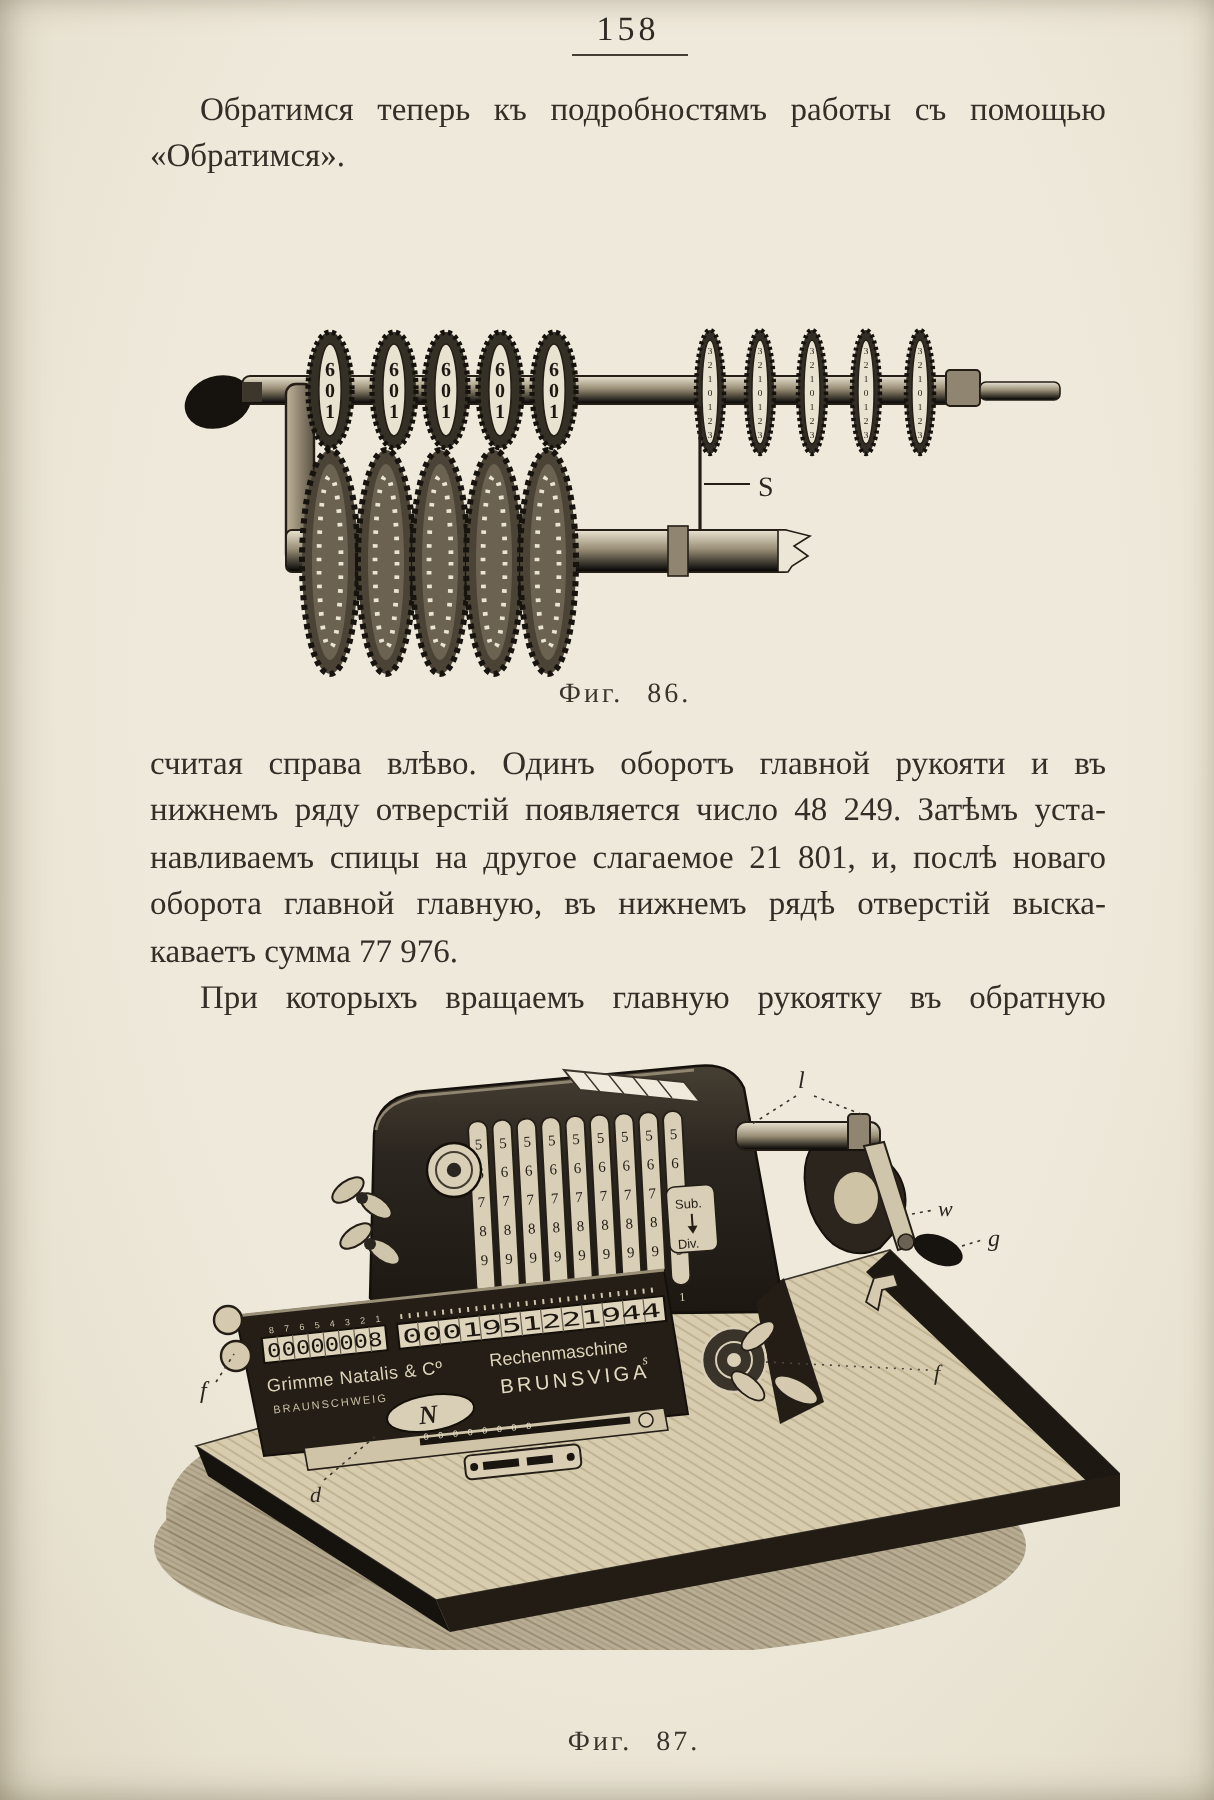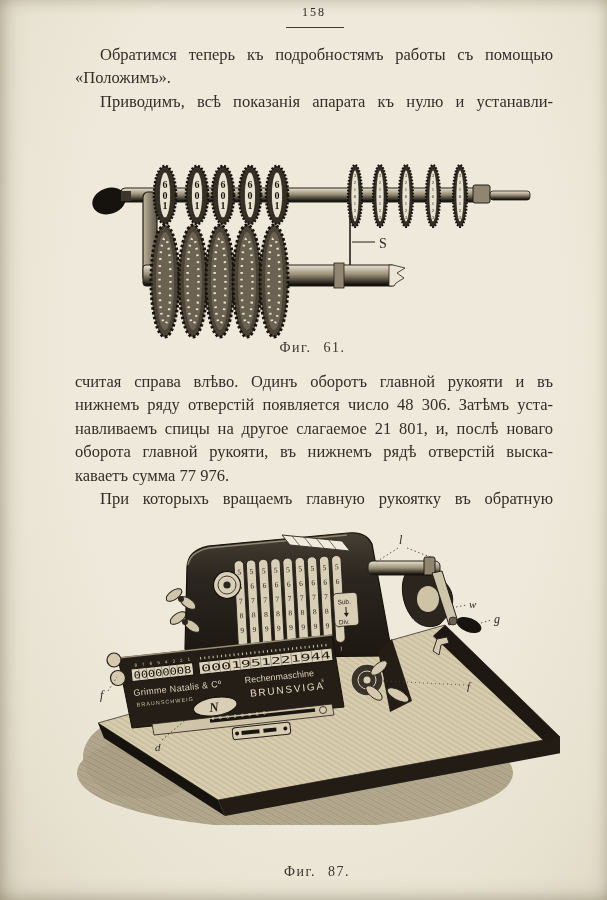--- a/index.html
+++ b/index.html
@@ -7,21 +7,21 @@
     position:relative;width:607px;height:900px;margin:0 auto;overflow:hidden;
     background:radial-gradient(ellipse at 52% 38%, #eee9da 55%, #e7e1d0 82%, #ded7c2 100%);
     box-shadow:inset 14px 0 22px -12px rgba(95,85,60,.4),
                inset -10px 0 18px -12px rgba(95,85,60,.3),
                inset 0 -12px 20px -12px rgba(95,85,60,.35),
                inset 0 10px 18px -12px rgba(95,85,60,.25);
     font-family:"Liberation Serif","DejaVu Serif",serif;
     color:#312c25;
   }
   .hdr{position:absolute;top:5px;left:75px;width:478px;text-align:center;
-       font-size:12px;letter-spacing:2px;color:#2e2a23;}
+       font-size:17px;letter-spacing:2px;color:#2e2a23;}
   .hdr-rule{position:absolute;top:27px;left:286px;width:58px;border-top:1.5px solid #443f35;}
   .tblock{position:absolute;left:75px;width:478px;font-size:16.5px;line-height:23.45px;
           color:#332e27;}
   .ln{width:100%;}
   .j{text-align:justify;text-align-last:justify;}
   .ind{text-indent:25px;}
   .cap{position:absolute;text-align:center;font-size:14px;letter-spacing:1.5px;
        word-spacing:7px;color:#3a352c;}
   svg text{user-select:none;}
   .fig{position:absolute;}
@@ -29,22 +29,21 @@
 </head>
 <body>
 
 <div id="page">
 
   <div class="hdr">158</div>
   <div class="hdr-rule"></div>
 
   <div class="tblock" style="top:43px;">
     <div class="ln j ind">Обратимся теперь къ подробностямъ работы съ помощью</div>
-    <div class="ln">«Положимъ».</div>
-    <div class="ln j ind">Приводимъ, всѣ показанія апарата къ нулю и устанавли-</div>
+    <div class="ln">«Обратимся».</div>
   </div>
 
   <svg class="fig" style="left:85px;top:164px;" width="455" height="176" viewBox="0 0 455 176">
     <defs>
       <linearGradient id="gShaft" x1="0" y1="0" x2="0" y2="1">
         <stop offset="0" stop-color="#e9e3d2"></stop>
           <stop offset="0.45" stop-color="#9a8f77"></stop>
           <stop offset="1" stop-color="#45three"></stop>
         <stop offset="1" stop-color="#453f33"></stop>
       </linearGradient>
@@ -175,27 +174,27 @@
       </g>
     </g>
 
     <g>
       <line x1="265" y1="39" x2="265" y2="101" stroke="#241e17" stroke-width="1.6"></line>
       <line x1="267" y1="78" x2="290" y2="78" stroke="#241e17" stroke-width="1"></line>
       <text x="294" y="84" font-size="14" font-family="Liberation Serif, serif" fill="#2b2620">S</text>
     </g>
   </svg>
 
-  <div class="cap" style="top:340px;left:85px;width:455px;">Фиг. 61.</div>
+  <div class="cap" style="top:340px;left:85px;width:455px;">Фиг. 86.</div>
 
   <div class="tblock" style="top:370px;font-family:Liberation Serif, serif;">
     <div class="ln j">считая справа влѣво. Одинъ оборотъ главной рукояти и въ</div>
-    <div class="ln j">нижнемъ ряду отверстій появляется число 48 306. Затѣмъ уста-</div>
+    <div class="ln j">нижнемъ ряду отверстій появляется число 48 249. Затѣмъ уста-</div>
     <div class="ln j">навливаемъ спицы на другое слагаемое 21 801, и, послѣ новаго</div>
-    <div class="ln j">оборота главной рукояти, въ нижнемъ рядѣ отверстій выска-</div>
+    <div class="ln j">оборота главной главную, въ нижнемъ рядѣ отверстій выска-</div>
     <div class="ln">каваетъ сумма 77 976.</div>
     <div class="ln j ind">При которыхъ вращаемъ главную рукоятку въ обратную</div>
   </div>
 
   <svg class="fig" style="left:60px;top:525px;" width="500" height="300" viewBox="0 0 500 300">
     <defs>
       <pattern id="pShadow" width="5" height="5" patternTransform="rotate(28)" patternUnits="userSpaceOnUse">
         <rect width="5" height="5" fill="#b2a78c"></rect>
         <line x1="0" y1="1" x2="5" y2="1" stroke="#8d8066" stroke-width="0.9"></line>
         <line x1="0" y1="3.5" x2="5" y2="3.5" stroke="#9b8e73" stroke-width="0.6"></line>

